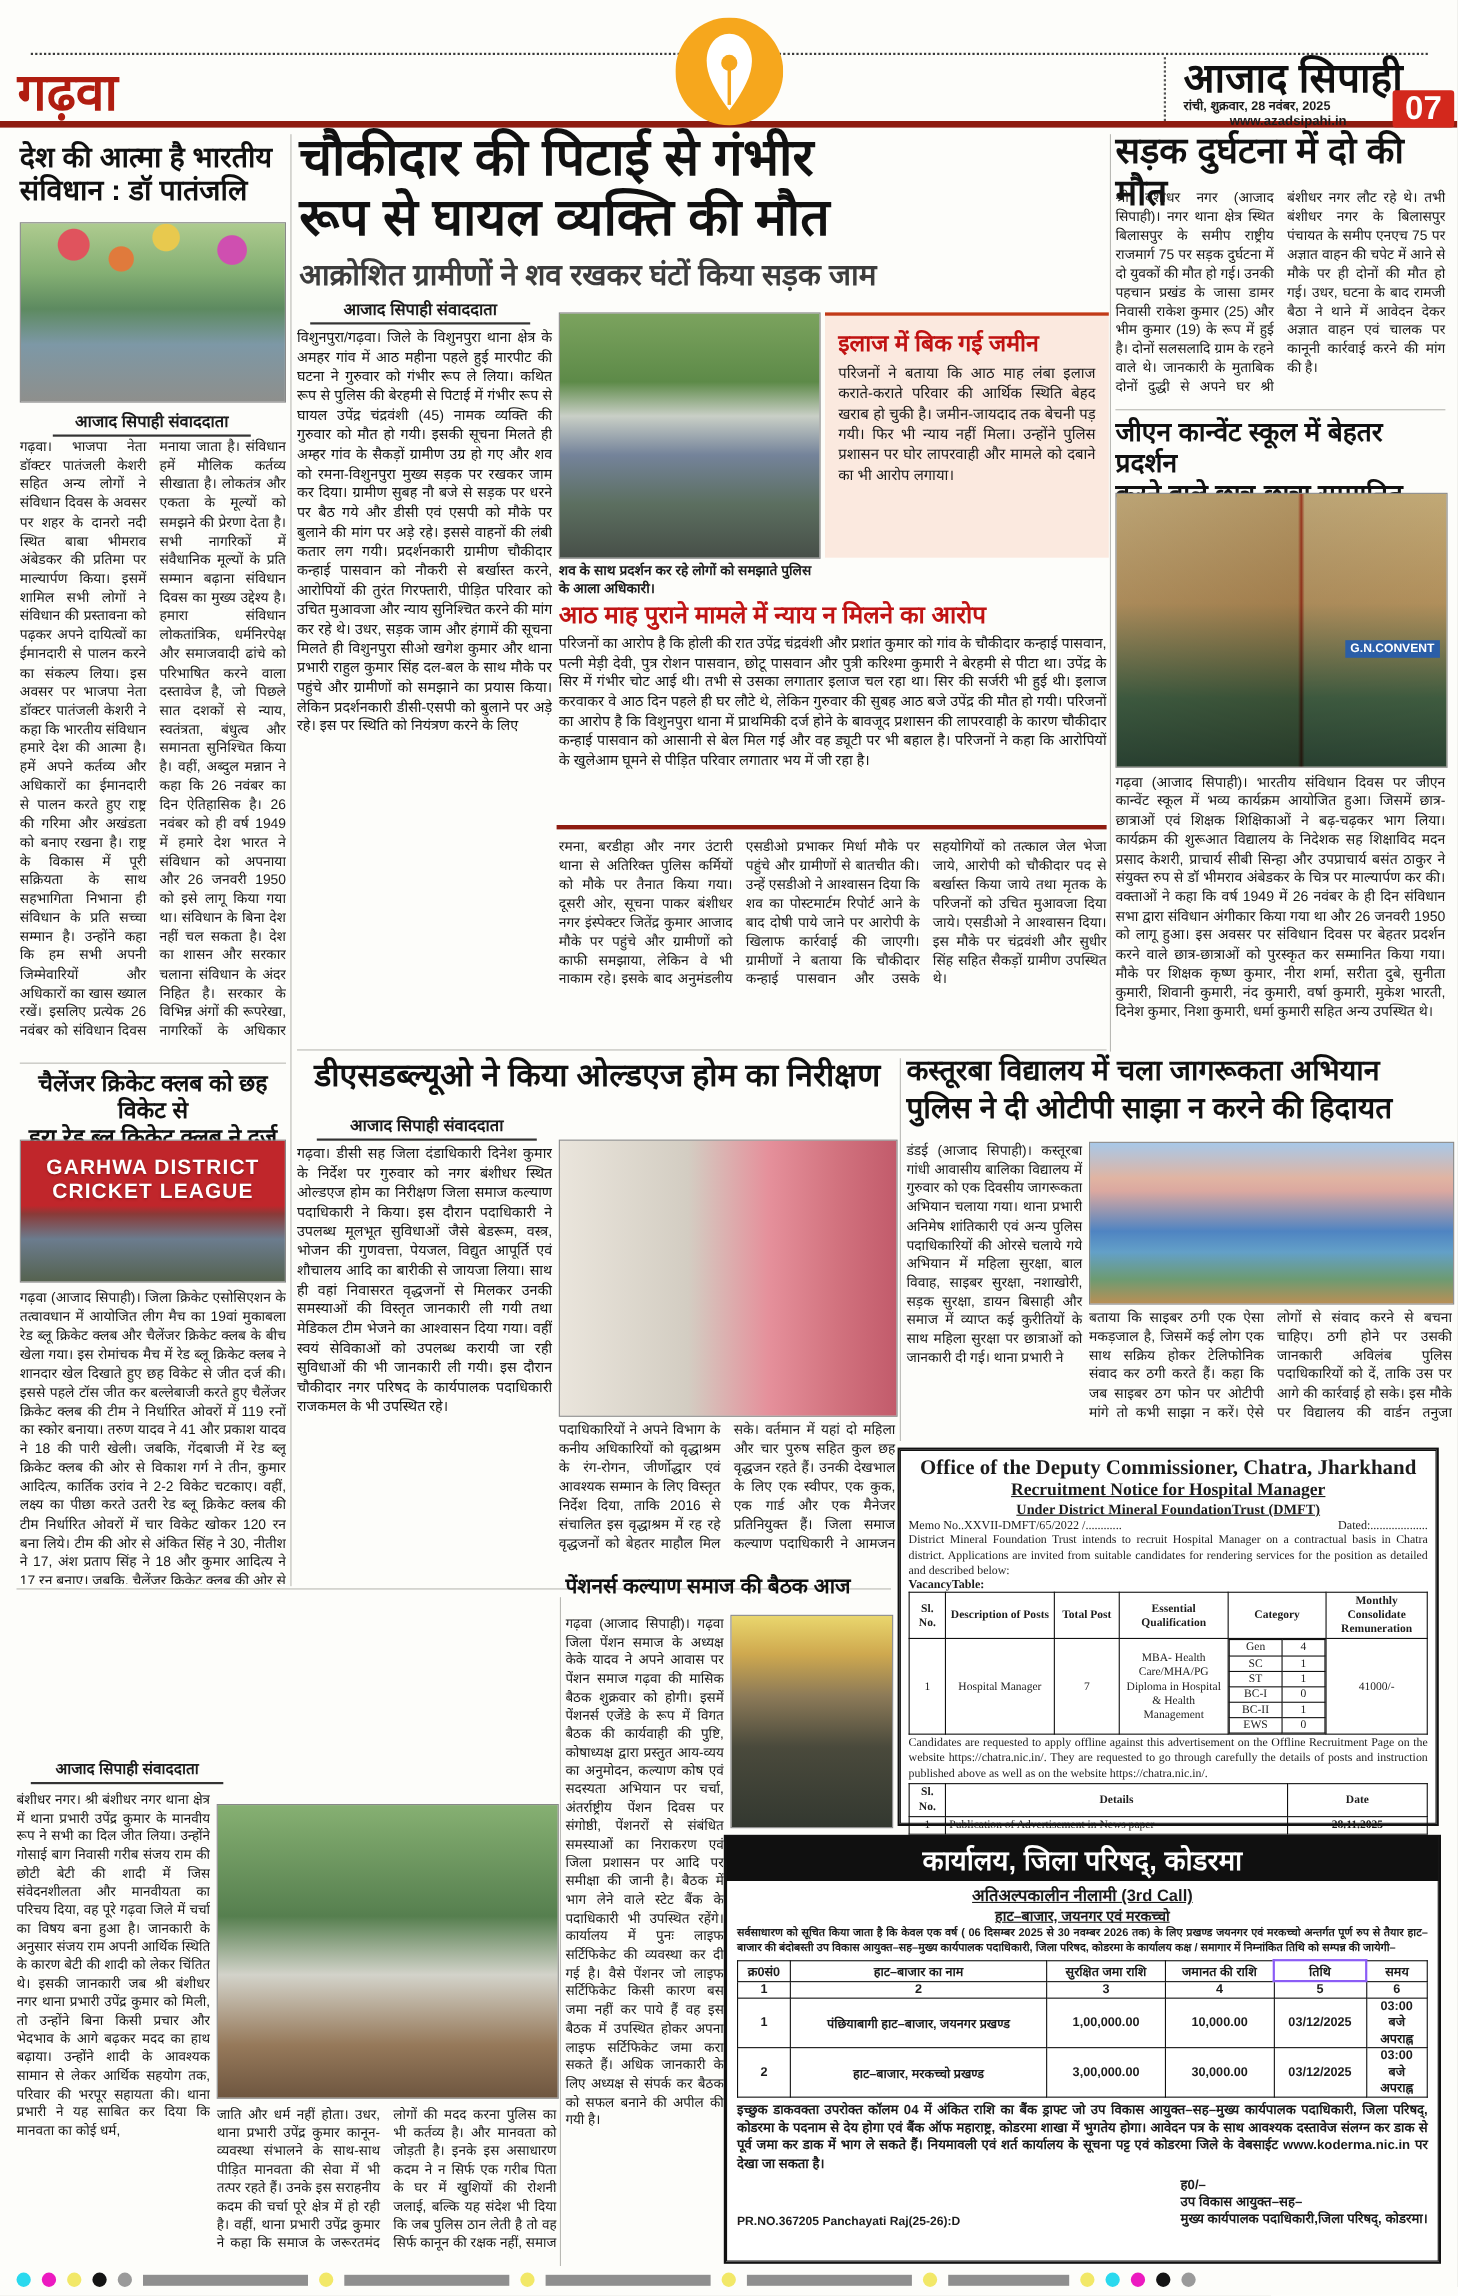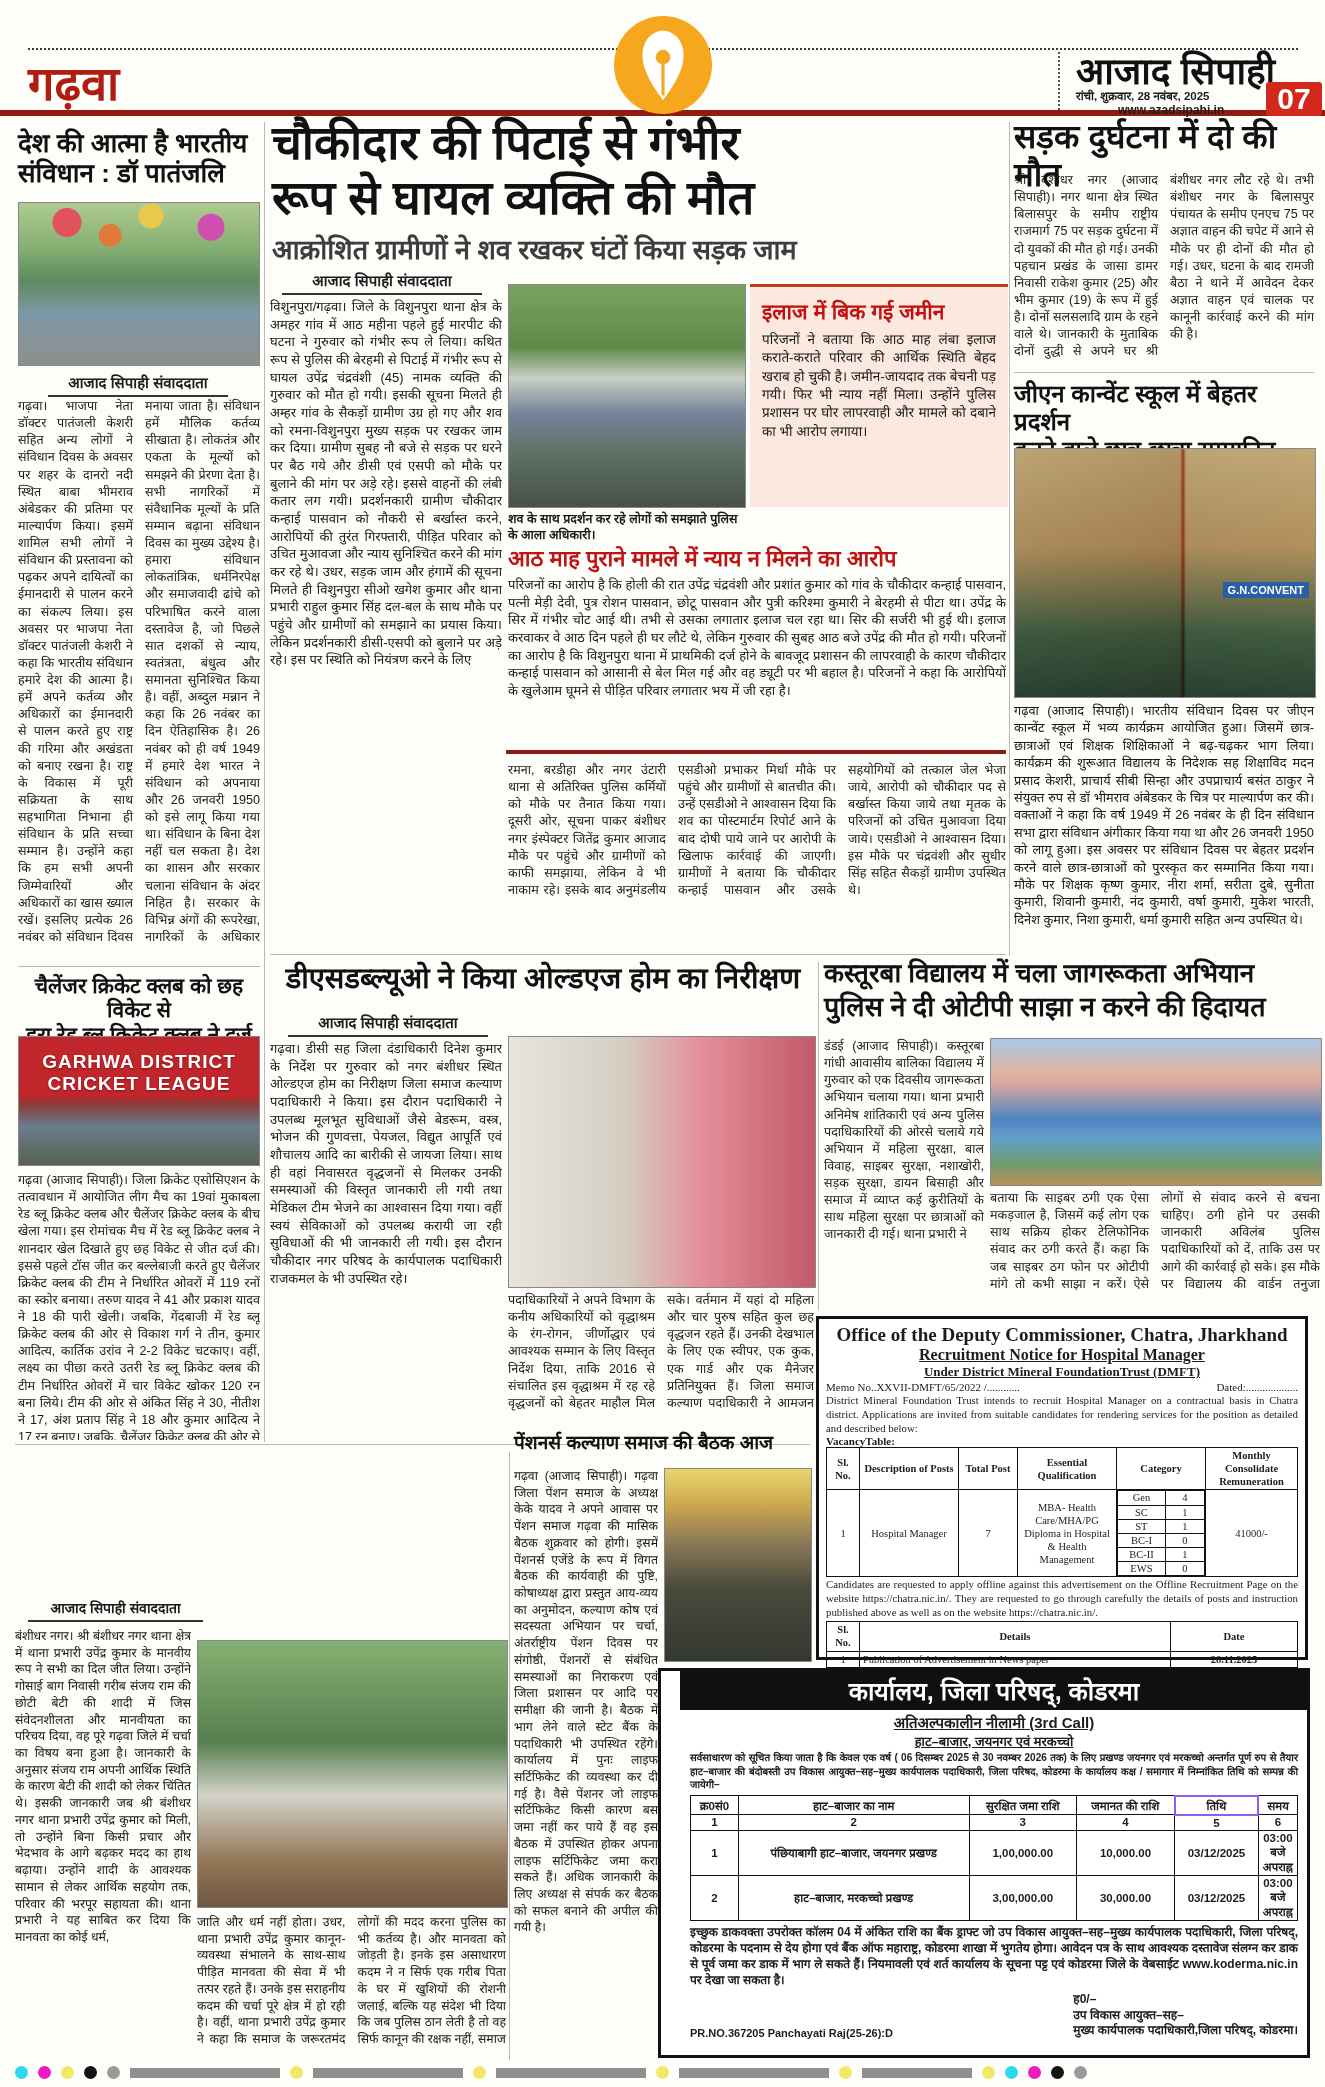--- a/index.html
+++ b/index.html
@@ -41,21 +41,21 @@
      linear-gradient(180deg,#dcd0b2 0%,#c9b089 40%,#47705f 75%,#30514a 100%);background-blend-mode:multiply;}
   .ph-corridor{background:linear-gradient(90deg,#eae5dc 0%,#d3cdc2 38%,#e5909b 62%,#d2737f 82%,#c25b6b 100%);}
   .ph-assembly{background:linear-gradient(180deg,#a8c8e8 0%,#e0b4a2 22%,#dba8a0 30%,#4f84c2 55%,#63a0c8 68%,#6d9b72 85%,#b98f55 100%);}
   .ph-wedding{background:linear-gradient(180deg,#86b072 0%,#567f4f 38%,#d3d3ca 58%,#96795a 82%,#6e5640 100%);}
   .ph-portrait{background:linear-gradient(180deg,#e9d66d 0%,#cfa94f 18%,#8c7a58 38%,#4a4a3c 62%,#333830 100%);}
   .ph-cricket{background:linear-gradient(180deg,#c0262b 0%,#c0262b 46%,#8a3a38 52%,#6b7c8e 70%,#55624f 100%);}
   .banner-txt{color:#fff;font-weight:bold;font-size:19px;text-align:center;padding-top:14px;letter-spacing:1px;
               text-shadow:0 1px 2px #5008;}
   .gn-label{position:absolute;right:6px;bottom:40%;background:#2b5ea8;color:#fff;font-size:11px;font-weight:bold;padding:2px 5px;}
   
-  .noticebox{border:2px solid #111;box-shadow:0 0 0 1px #111 inset;background:#fff;font-family:"Liberation Serif",serif;padding-left:20px;}
+  .noticebox{border:2px solid #111;box-shadow:0 0 0 1px #111 inset;background:#fff;font-family:"Liberation Serif",serif;}
   .n-center{text-align:center;}
   .n-title{font-size:19px;font-weight:bold;}
   .n-sub{font-size:16px;font-weight:bold;text-decoration:underline;}
   .n-sub2{font-size:13px;font-weight:bold;text-decoration:underline;}
   .ntable{border-collapse:collapse;width:100%;}
   .ntable td,.ntable th{border:1px solid #111;padding:1px 3px;text-align:center;vertical-align:middle;font-size:10.5px;line-height:1.25;}
   .cat-tbl{border-collapse:collapse;width:100%;}
   .cat-tbl td{border:1px solid #111;padding:0 3px;font-size:10.5px;}
   .smalltxt{font-size:10.8px;line-height:1.3;text-align:justify;}
   .kod-head{background:#101010;color:#fff;text-align:center;font-size:25px;font-weight:bold;padding:3px 0;}
@@ -67,21 +67,21 @@
   .dot{width:13px;height:13px;border-radius:50%;display:inline-block;}
   .bar{height:10px;background:#8f8f8f;display:inline-block;}
   .regrow{position:absolute;left:15px;top:2066px;width:1295px;display:flex;align-items:center;gap:10px;}
 </style>
 </head>
 <body>
 
 <div id="paper">
 
   <div class="dotrule"></div>
-  <div class="abs ed-name" style="left:28px;top:50px;" able="false">गढ़वा</div>
+  <div class="abs ed-name" style="left:16px;top:50px;" able="false">गढ़वा</div>
   <div class="redbar"></div>
 
   <div class="abs" style="left:614px;top:16px;width:98px;height:98px;z-index:6;">
     <svg viewBox="0 0 100 100" width="98" height="98">
       <circle cx="50" cy="50" r="50" fill="#f6a71d"></circle>
       <path d="M50 86 C 36 67, 29 53, 29 40 C 29 26, 38 15, 50 15 C 62 15, 71 26, 71 40 C 71 53, 64 67, 50 86 Z" fill="#ffffff"></path>
       <circle cx="50" cy="42" r="7.5" fill="#f6a71d"></circle>
       <rect x="48.4" y="47" width="3.2" height="34" fill="#f6a71d"></rect>
     </svg>
   </div>

